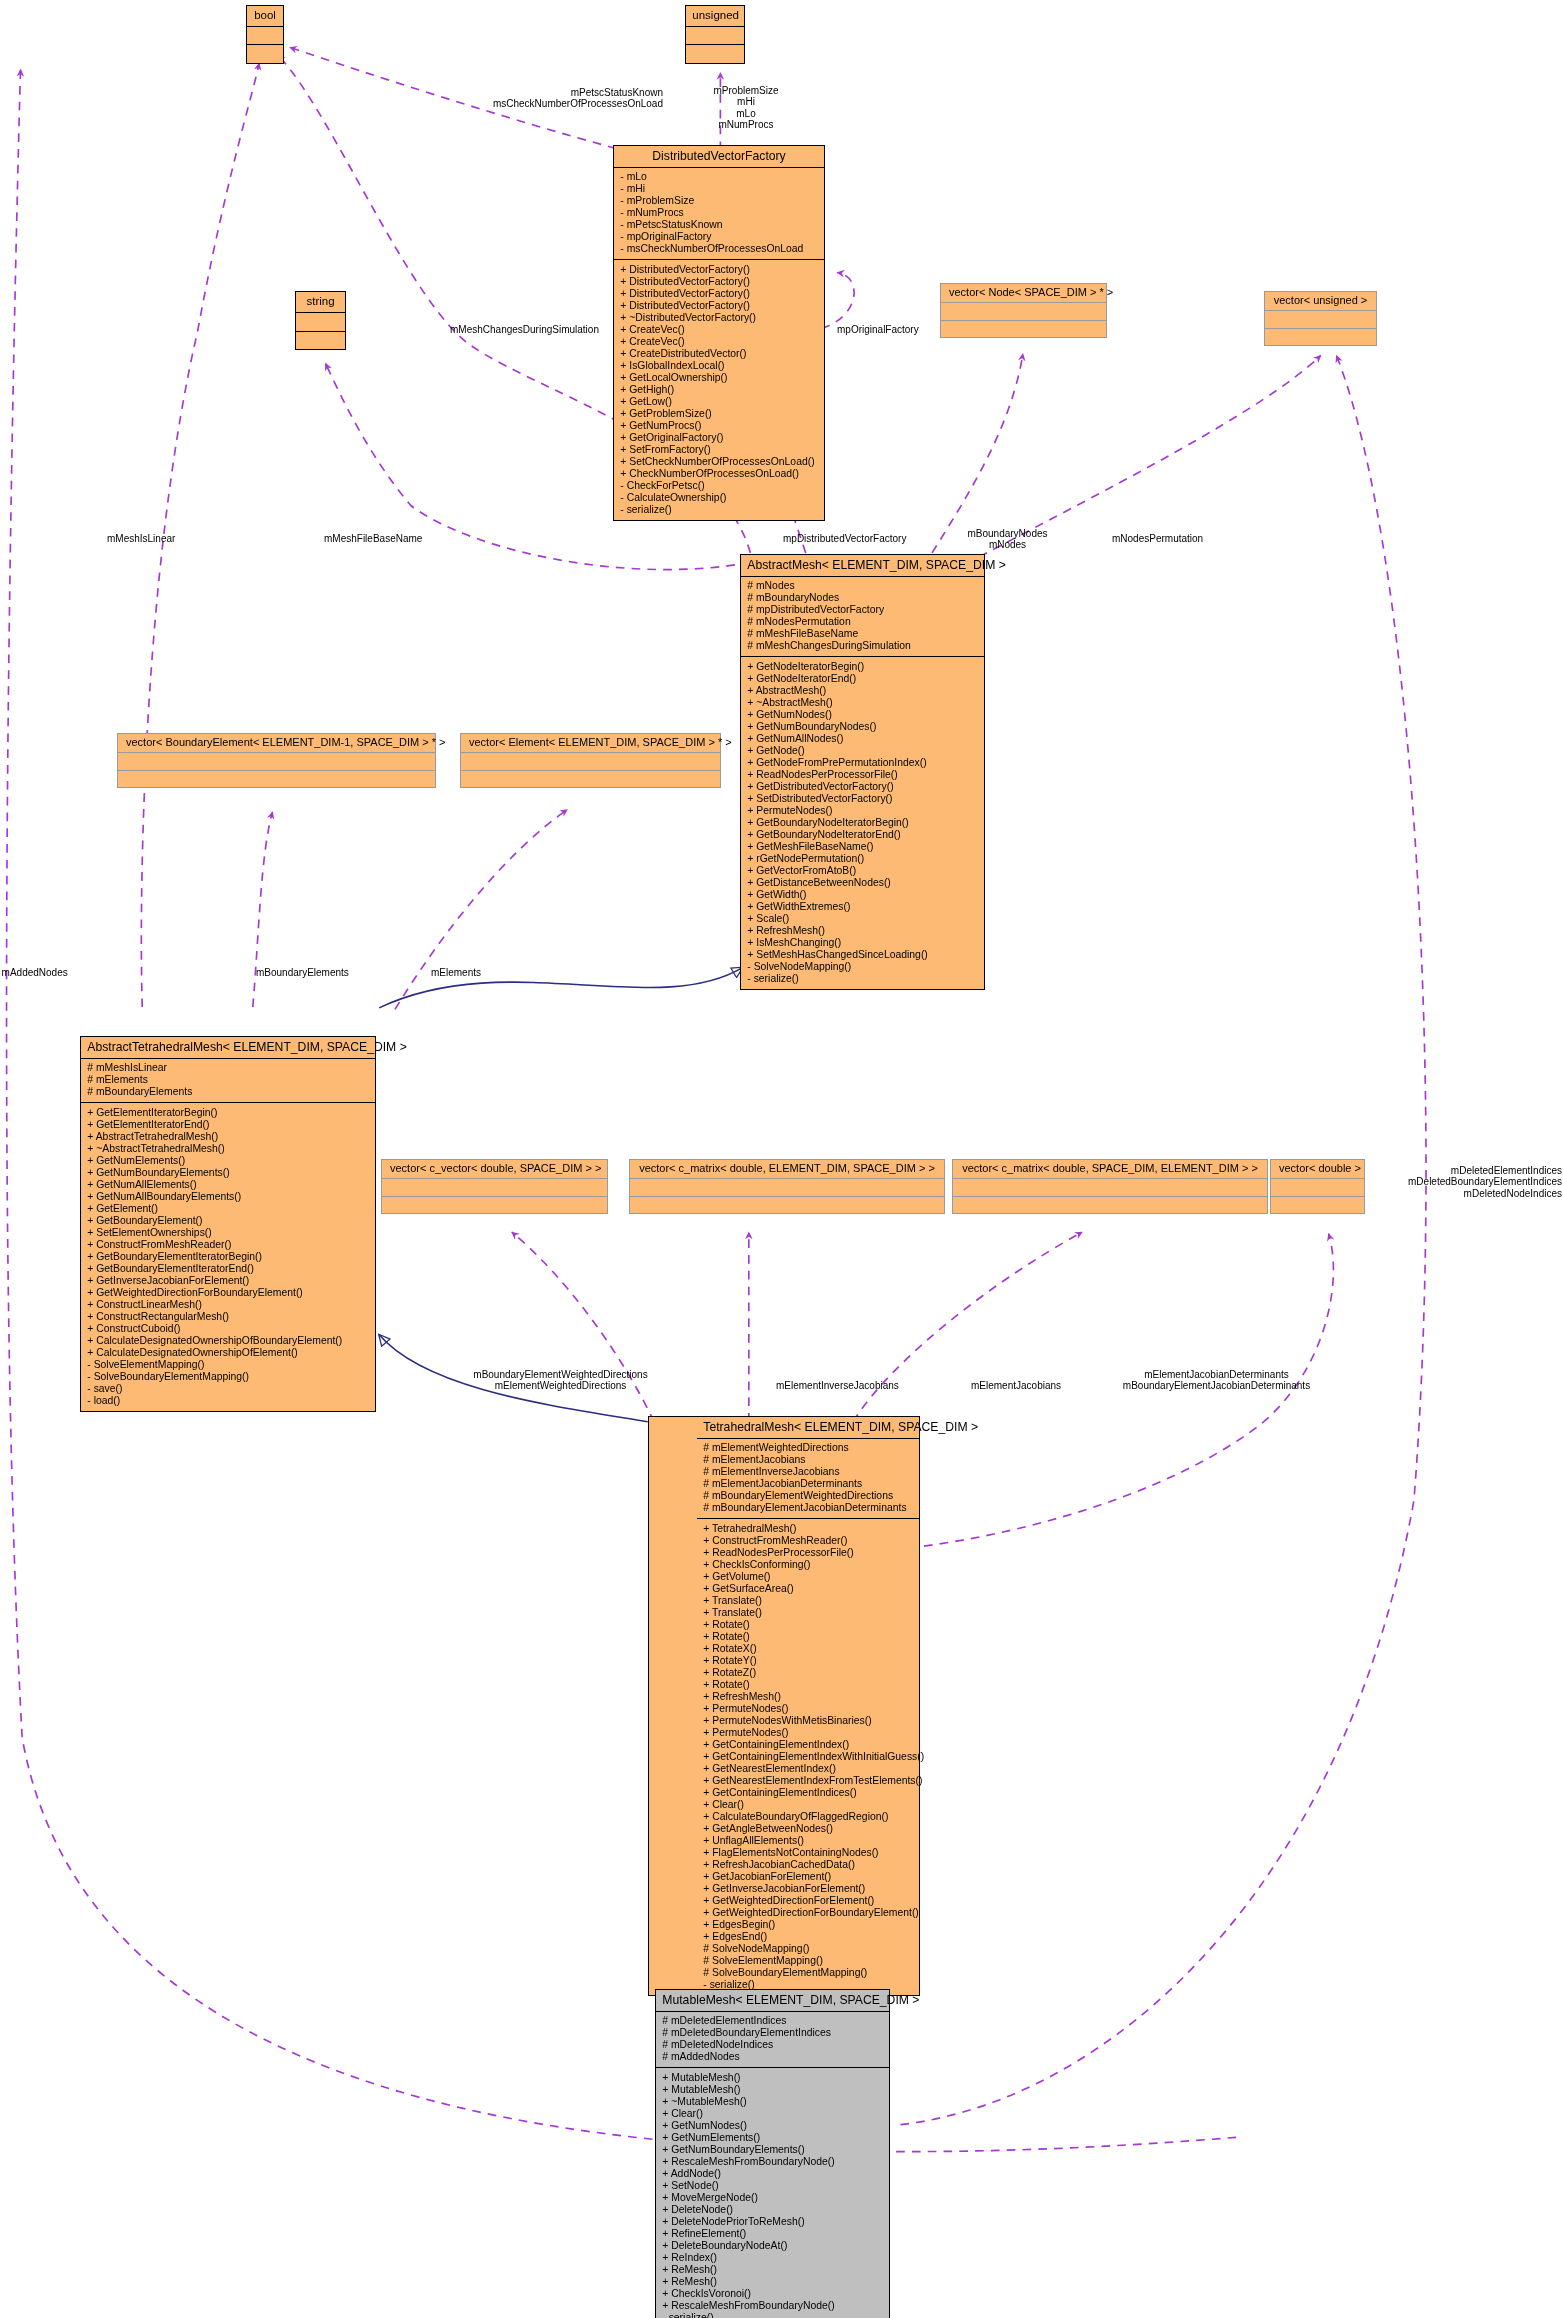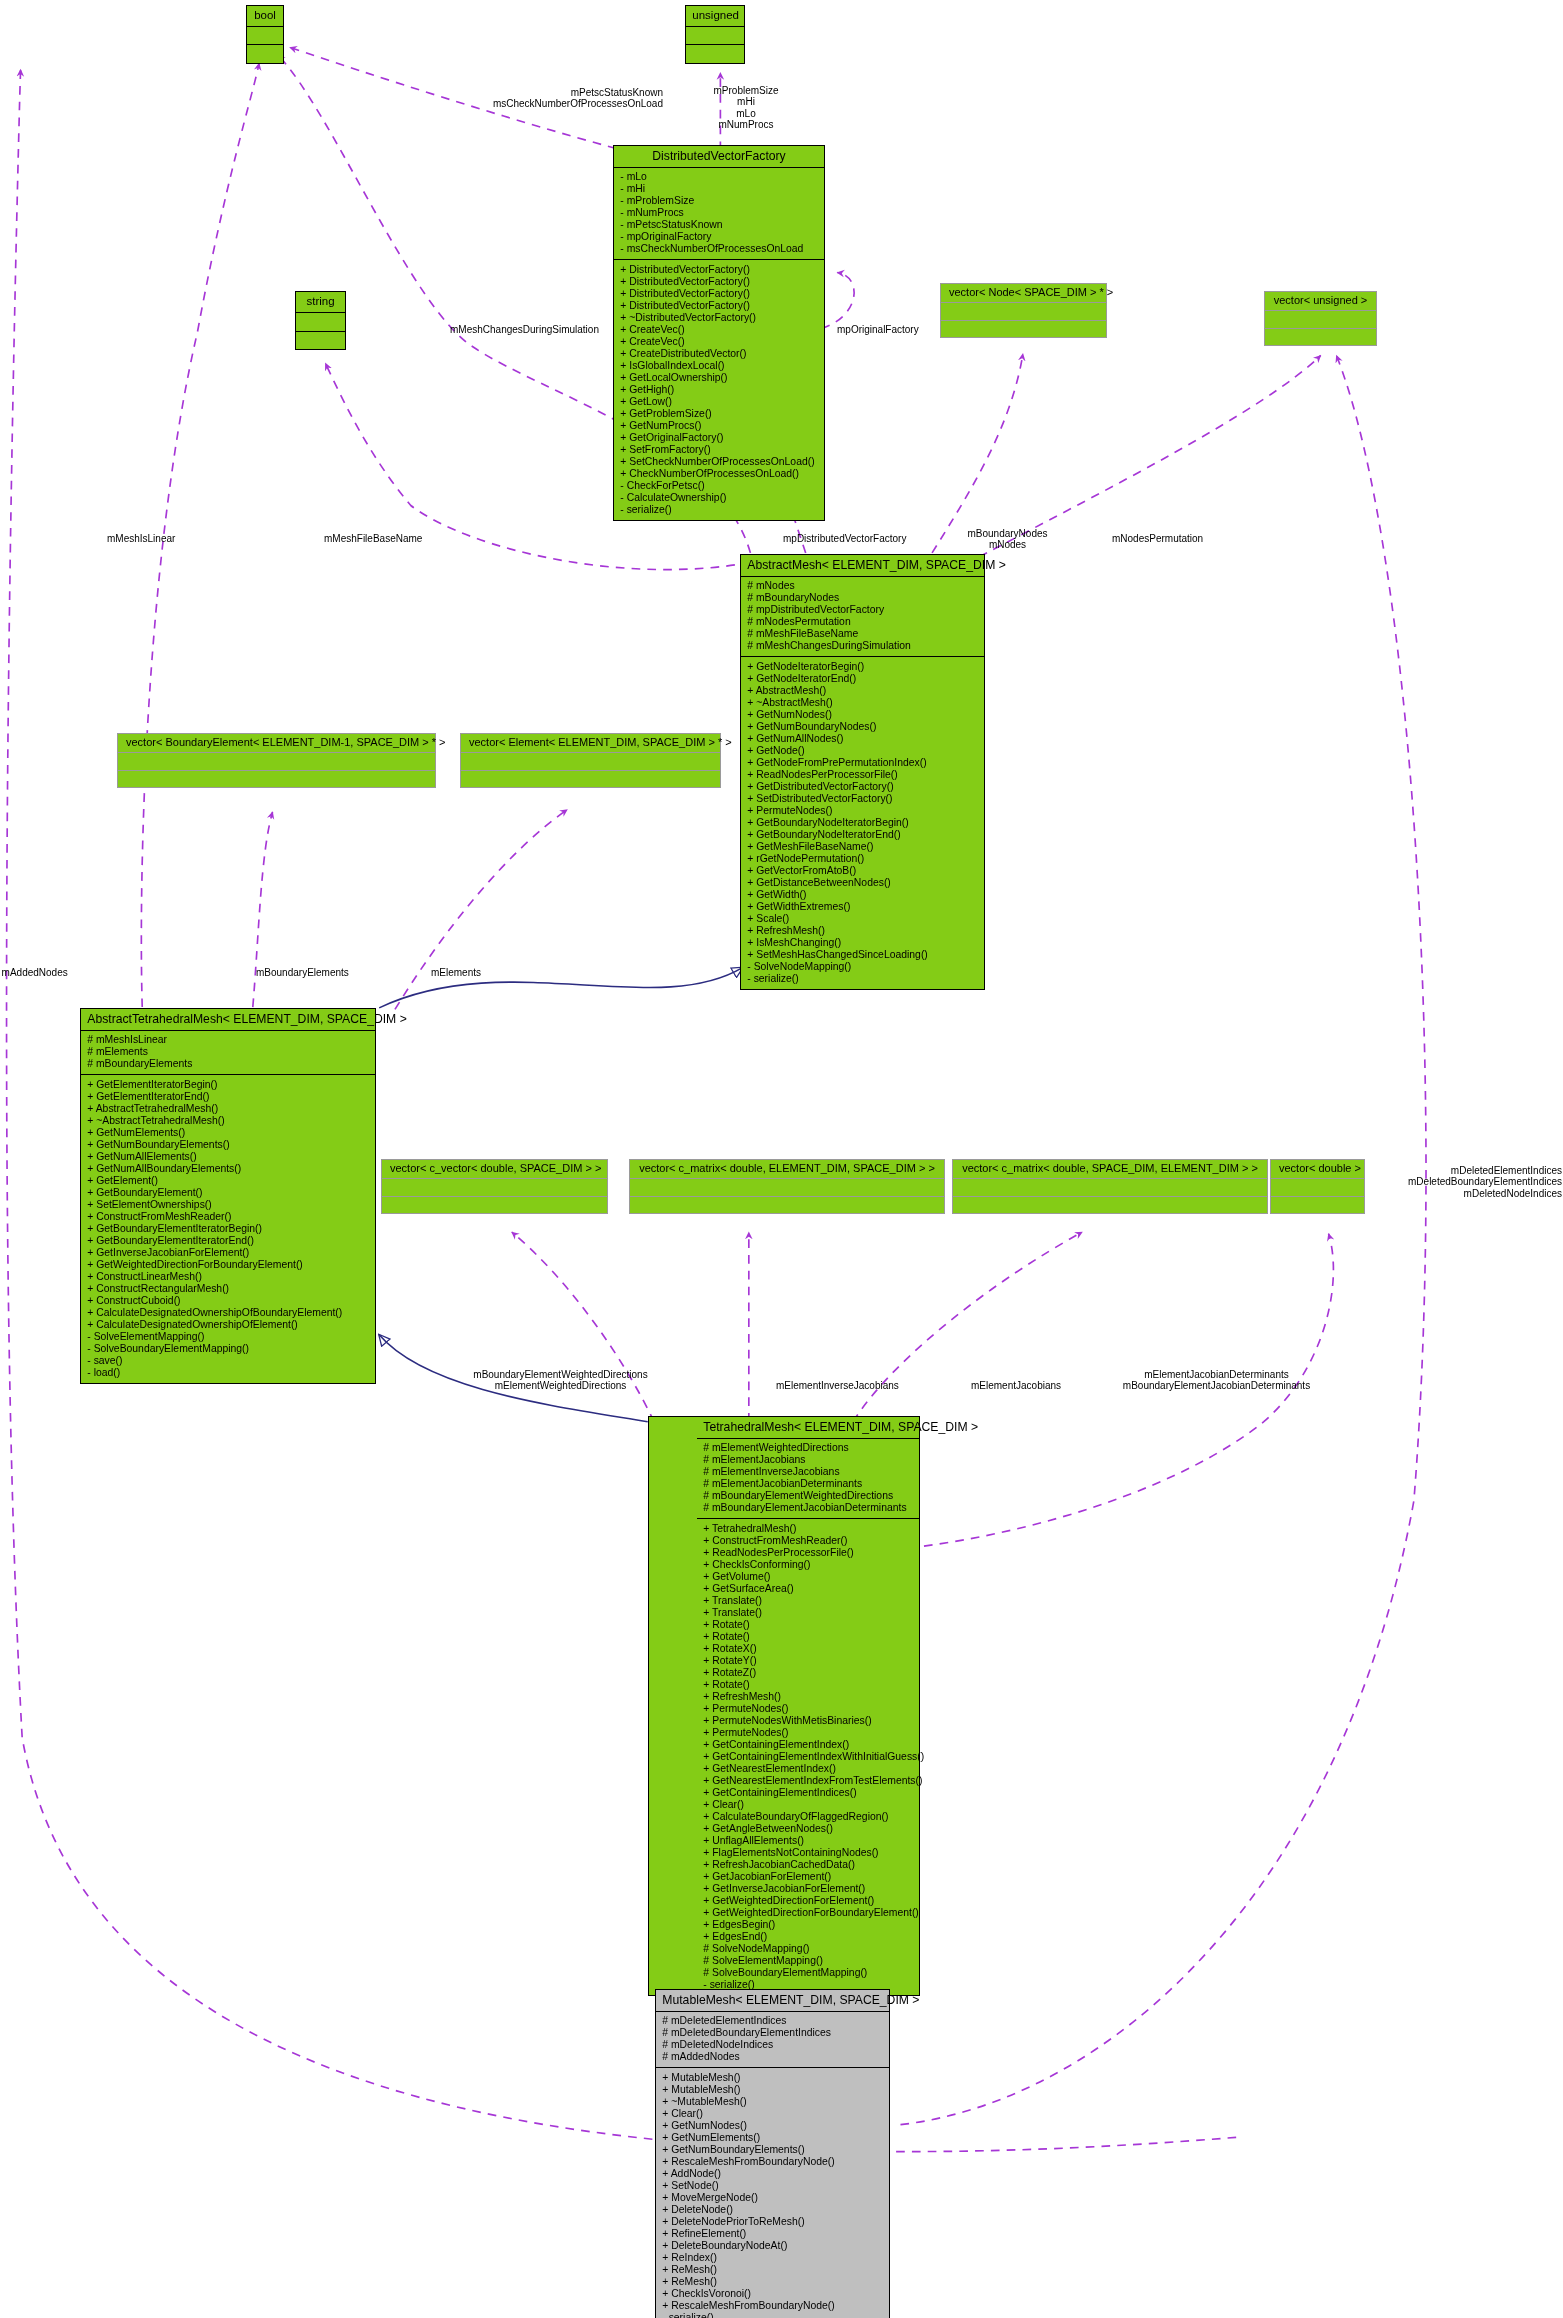--- a/index.html
+++ b/index.html
@@ -1,20 +1,20 @@
 <!DOCTYPE html>
 <html style="font-size:12.6px"><head>
 <meta charset="utf-8">
 <style>
   html,body{margin:0;padding:0;background:#ffffff;}
   body{font-family:"Liberation Sans", sans-serif; -webkit-font-smoothing:antialiased;}
   #canvas{position:relative;width:1564px;height:2319px;overflow:hidden;background:#fff;}
   svg#edges{position:absolute;left:0;top:0;width:1564px;height:2319px;}
 
-  .uml{position:absolute;box-sizing:border-box;border:1.3px solid #000;background:#84cc16;}
+  .uml{position:absolute;box-sizing:border-box;border:1.3px solid #000;background:#fdba74;}
   .uml.filled{background:#bfbfbf;}
   .uml .title{
       text-align:center;font-size:12.2px;color:#000;
       padding:3.2px 6.3px 4px 6.3px;line-height:1.15;white-space:nowrap;
   }
   .uml.small .title{font-size:11.5px;}
   .uml .sep{border-top:1.3px solid #000;}
   .uml .compartment{padding:3.2px 4.7px 4px 6.3px;}
   .uml .compartment .row{
       font-size:10.4px;line-height:12px;color:#000;white-space:nowrap;
@@ -207,21 +207,21 @@
     <div class="emptyrow"></div>
     <div class="emptyrow last"></div>
   </div>
 
   <div class="uml plainbox" style="left:460px;top:733px;width:261px;">
     <div class="title">vector&lt; Element&lt; ELEMENT_DIM, SPACE_DIM &gt; * &gt;</div>
     <div class="emptyrow"></div>
     <div class="emptyrow last"></div>
   </div>
 
-  <div class="uml" style="left:80px;top:1008px;width:296px;">
+  <div class="uml" style="left:80px;top:1036px;width:296px;">
     <div class="title">AbstractTetrahedralMesh&lt; ELEMENT_DIM, SPACE_DIM &gt;</div>
     <div class="sep compartment">
         <div class="row"># mMeshIsLinear</div>
         <div class="row"># mElements</div>
         <div class="row"># mBoundaryElements</div>
       </div>
     <div class="sep compartment">
         <div class="row">+ GetElementIteratorBegin()</div>
         <div class="row">+ GetElementIteratorEnd()</div>
         <div class="row">+ AbstractTetrahedralMesh()</div>

